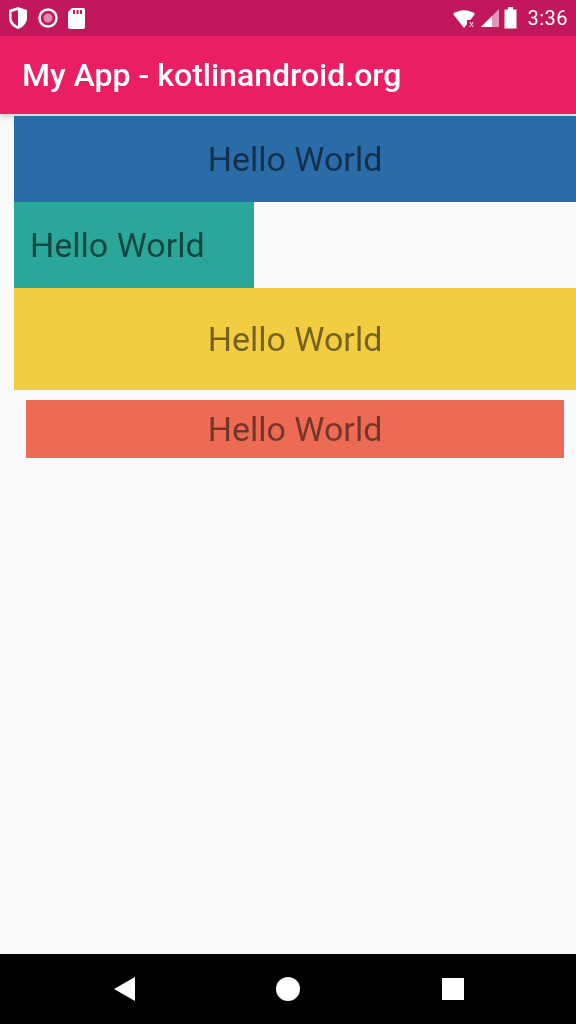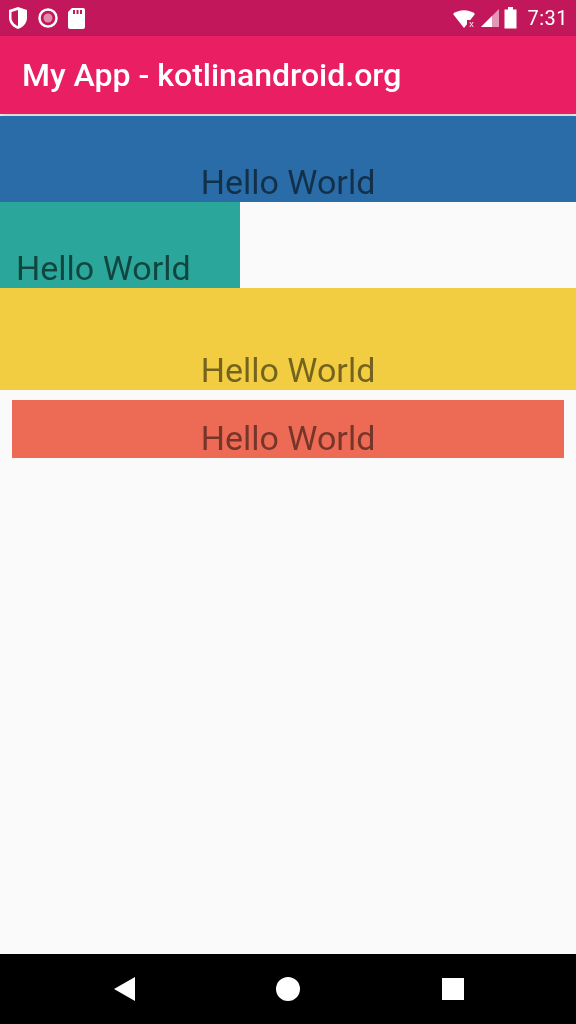--- a/index.html
+++ b/index.html
@@ -62,21 +62,22 @@
     }
     .content {
       flex: 1;
       display: flex;
       flex-direction: column;
     }
     .row {
       font-size: 34px;
       color: rgba(0,0,0,0.65);
       display: flex;
-      align-items: flex-end;
+      align-items: center;
+      margin-left: 14px;
     }
     .row1 {
       background: #2a6ca7;
       height: 86px;
       justify-content: center;
       color: rgba(0,0,0,0.55);
     }
     .row2-wrap {
       height: 86px;
     }
@@ -161,21 +162,21 @@
             <path fill="#fff" d="M1 19 L19 1 V19 Z" opacity="0.55"></path>
             <path fill="#fff" d="M1 19 L12 8 V19 Z"></path>
           </svg>
       </span>
       <span>
         <svg width="13" height="22" viewBox="0 0 13 22">
             <rect x="4" y="0" width="5" height="3" fill="#fff"></rect>
             <rect x="0.5" y="2.5" width="12" height="19" fill="#fff"></rect>
           </svg>
       </span>
-      <span class="status-time">7:31</span>
+      <span class="status-time">3:36</span>
     </div>
   </div>
 
   <div class="app-bar">
     <div class="app-title">My App - kotlinandroid.org</div>
   </div>
 
   <div class="content">
     <div class="row row1">
       <span>Hello World</span>

